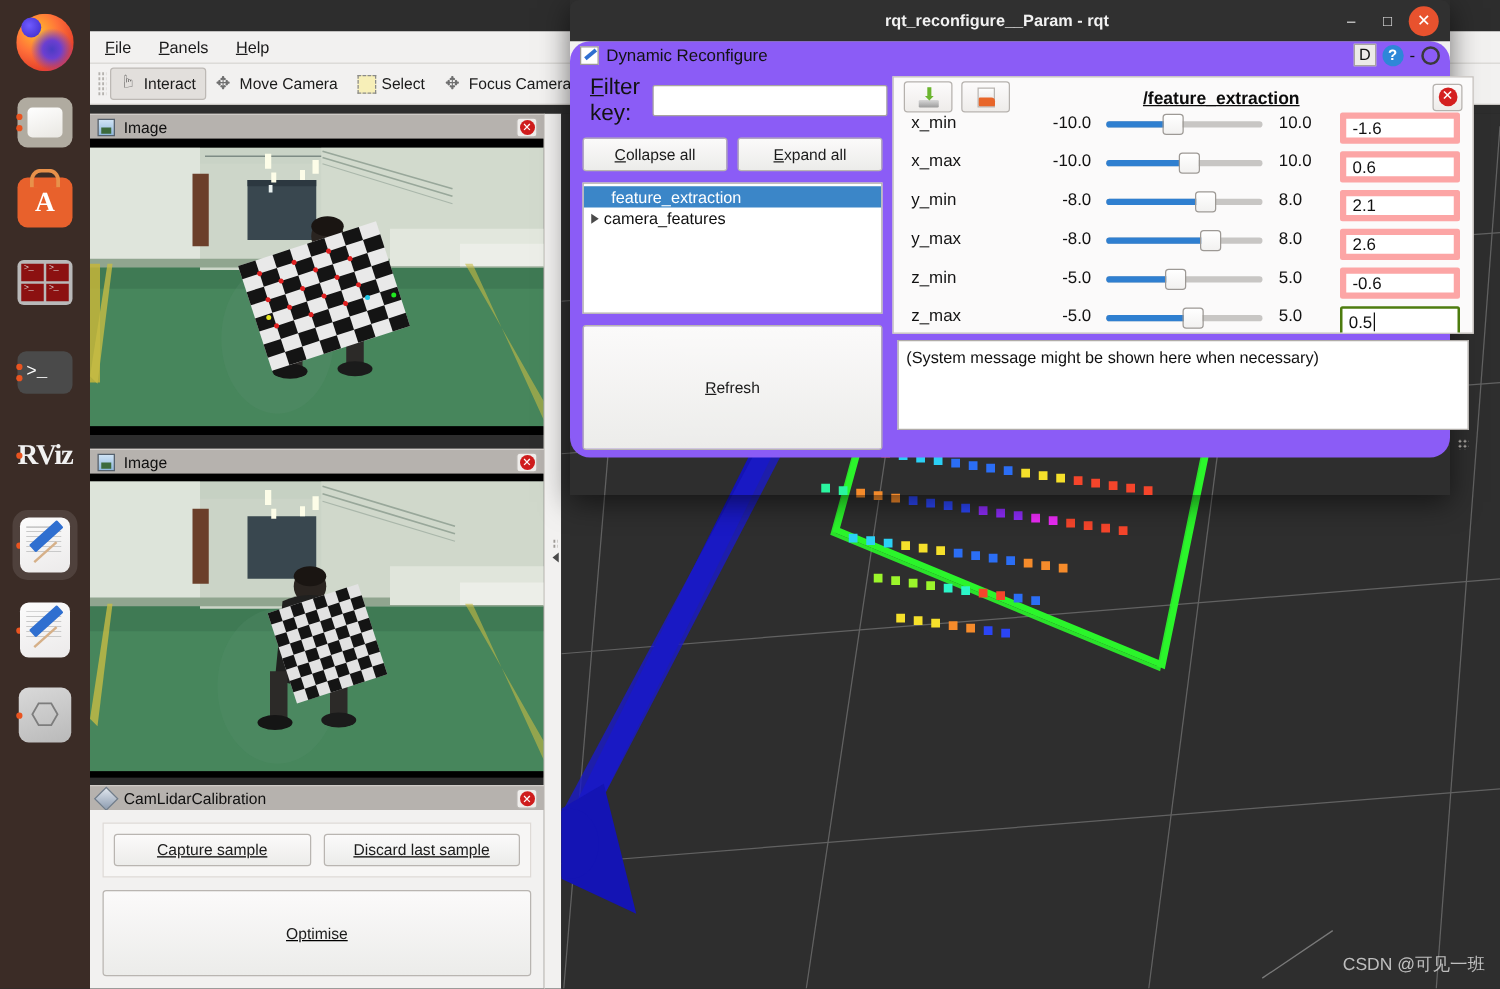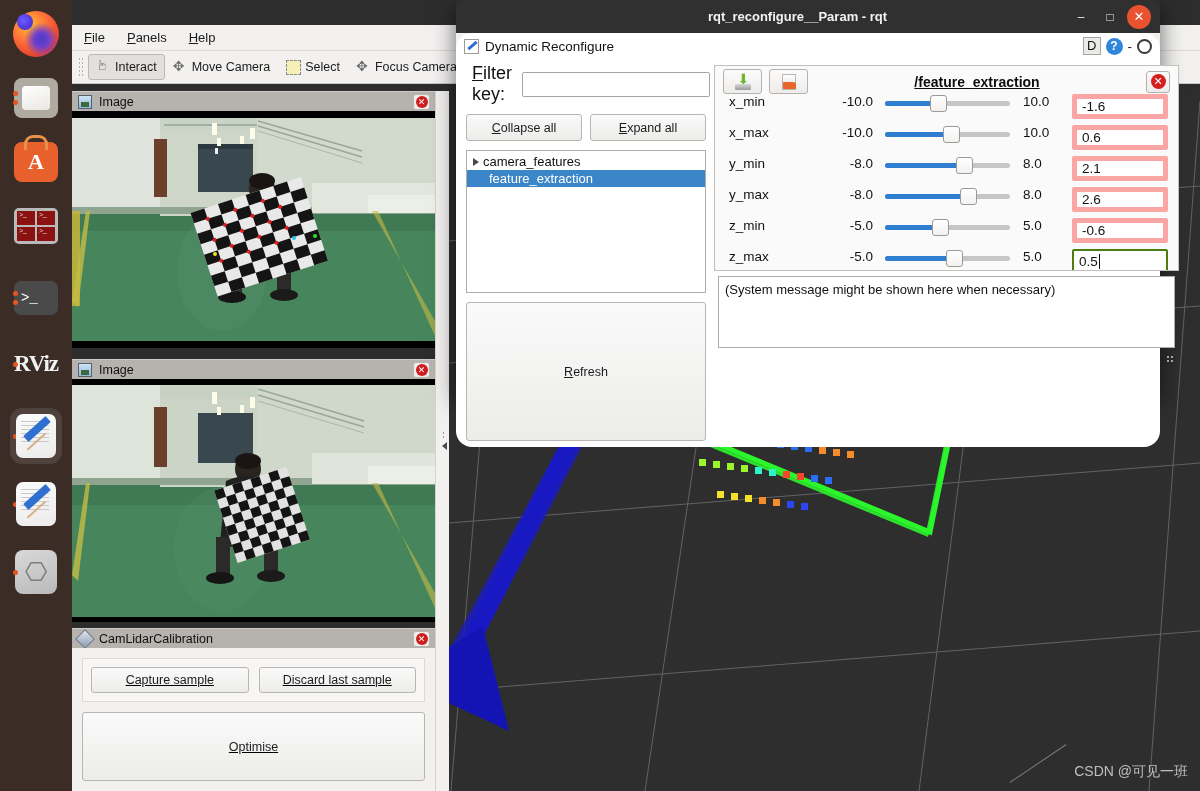--- a/index.html
+++ b/index.html
@@ -192,21 +192,21 @@
     height:33px; background:#303030; color:#f2f2f2; display:flex; align-items:center;
     border-radius:7px 7px 0 0; position:relative;
   }
   #rqtTitle .t {
     flex:1; text-align:center; font-size:13px; font-weight:bold; padding-left:70px;
   }
   .wctl { display:flex; align-items:center; gap:5px; padding-right:9px; }
   .wbtn { width:24px;height:24px;border-radius:50%; display:flex;align-items:center;justify-content:center;
     color:#e8e8e8; font-size:12px; }
   .wbtn.cls { background:#e8522e; color:#fff; font-size:13px; }
-  #rqtBody { height:414px; background:#ffffff; display:flex; flex-direction:column;border-radius:16px; }
+  #rqtBody { height:333px; background:#8b5cf6; display:flex; flex-direction:column;border-radius:16px; }
 
   #dockHdr { height:26px; display:flex; align-items:center; padding:0 8px; gap:6px; }
   #dockHdr .dtitle { font-size:13.5px; color:#121212; flex:1; }
   .pencil-chk {
     width:15px;height:15px;border:1px solid #9d9995;background:#fff; position:relative;
   }
   .pencil-chk::after {
     content:""; position:absolute; left:2px; top:4px; width:11px;height:3px;
     background:#2f6fd0; transform:rotate(-40deg);
   }
@@ -873,26 +873,26 @@
         <div id="leftPane">
           <div class="filter-row">
             <label><u>F</u>ilter key:</label>
             <input type="text" value="" style="">
           </div>
           <div class="ce-row">
             <div class="qbtn"><u>C</u>ollapse all</div>
             <div class="qbtn"><u>E</u>xpand all</div>
           </div>
           <div id="tree">
+            <div class="tnode child sel">
+              <span>feature_extraction</span>
+            </div>
             <div class="tnode">
               <span class="tri-r"></span>
               <span>camera_features</span>
-            </div>
-            <div class="tnode child sel">
-              <span>feature_extraction</span>
             </div>
           </div>
           <div class="qbtn" style="height:27px;"><u>R</u>efresh</div>
         </div>
 
         <div id="rightPane">
           <div id="paramBox">
             <div id="paramTool">
               <span class="tiny-btn">
                 <span class="ic-save"></span>

